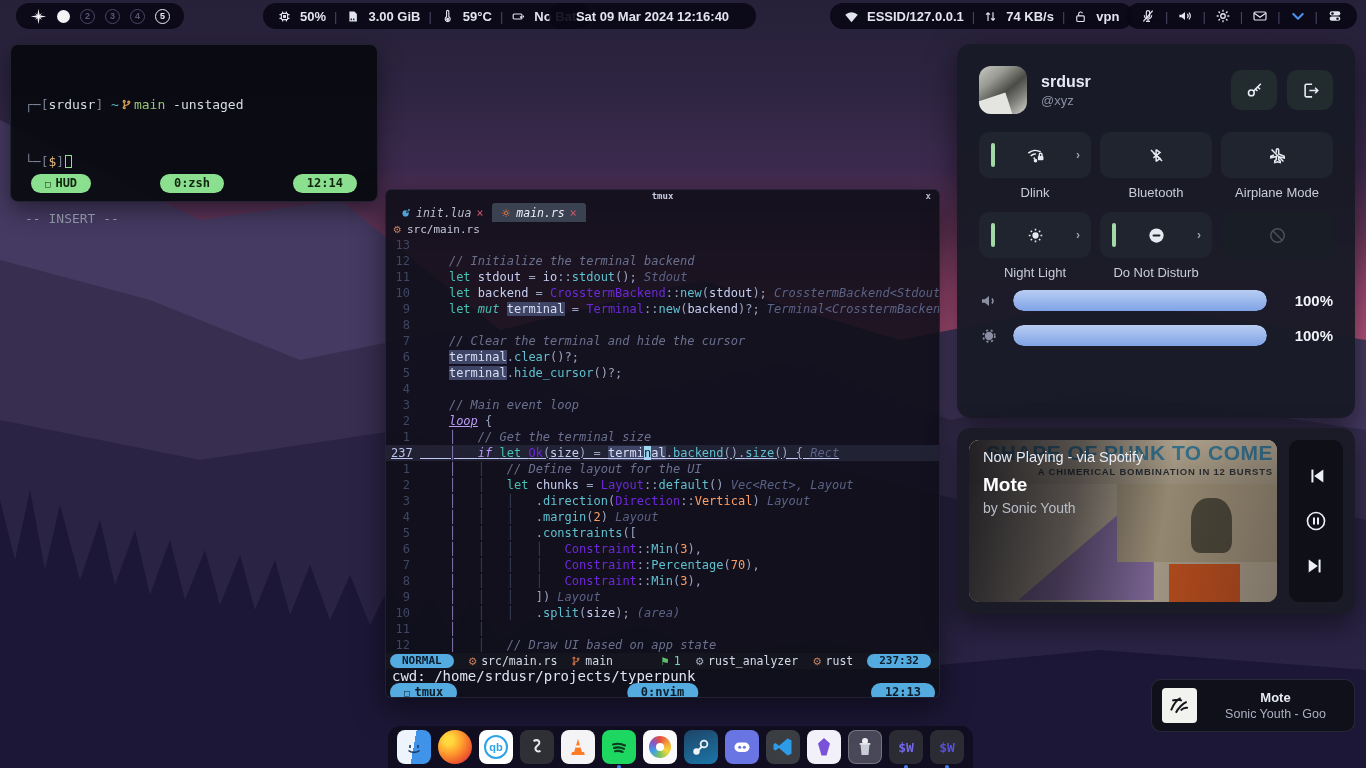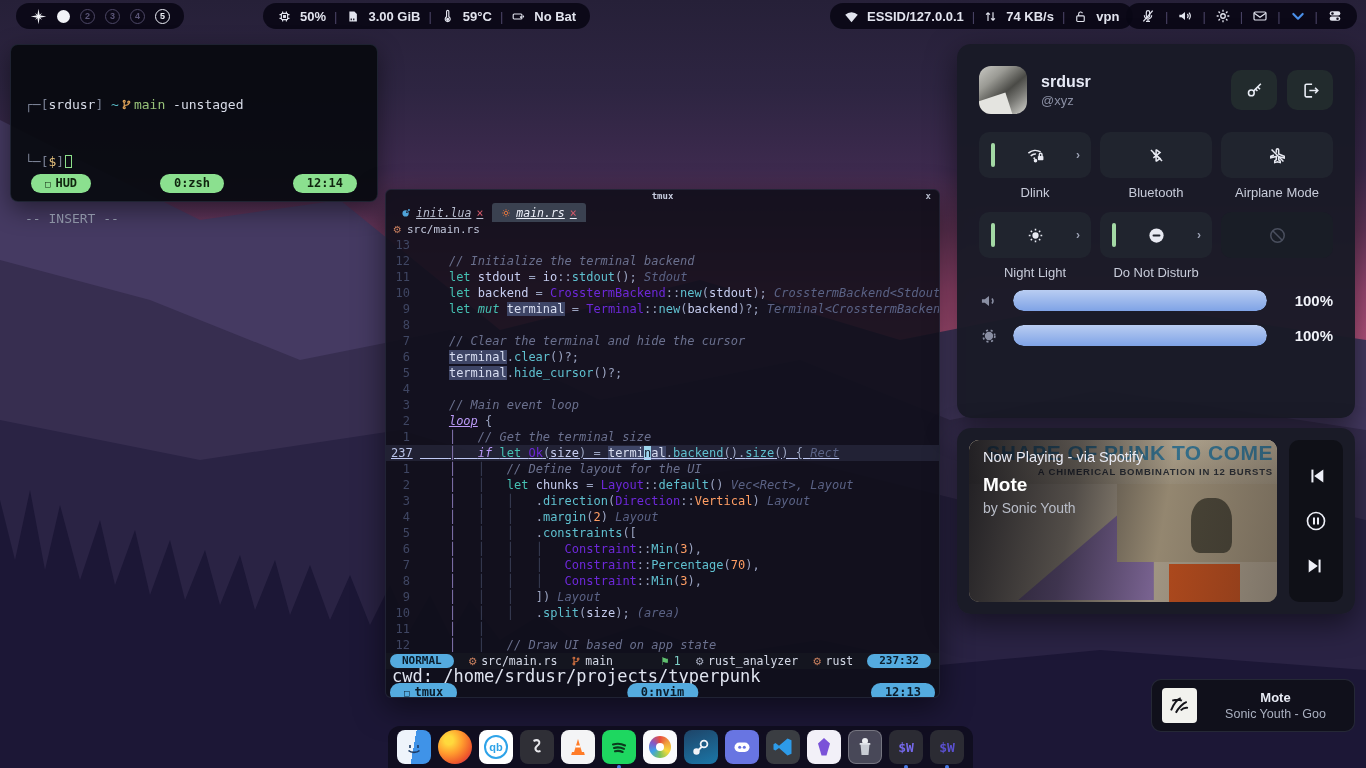--- a/index.html
+++ b/index.html
@@ -42,21 +42,21 @@
   .spill.blue  { background:var(--blue,#54abdf);  color:#0b1c2a; }
   .spill .sq { font-size:9px; margin-right:5px; }
 
   
   .ed { position:absolute; left:385px; top:189px; width:555px; height:509px; border-radius:6px;
     background:rgba(16,14,26,.90); border:1px solid rgba(70,80,105,.3); box-shadow:0 10px 30px rgba(0,0,0,.5);
     font-family:"DejaVu Sans Mono", monospace; color:#c0caf5; overflow:hidden; }
   .ed-title { height:13px; position:relative; font:700 9px/13px "DejaVu Sans Mono", monospace; color:#c8cde0; text-align:center; }
   .ed-title .x { position:absolute; right:8px; top:0; color:#b8bdce; }
   .tabs { height:19px; display:flex; align-items:stretch; padding-left:6px; font-size:11.5px; font-style:italic; }
-  .tab { display:flex; align-items:center; gap:5px; padding:0 9px; color:#b8bed0;text-decoration:underline; }
+  .tab { display:flex; align-items:center; gap:5px; padding:0 9px; color:#b8bed0; }
   .tab.active { background:#3a4150; border-radius:3px 3px 0 0; color:#eef1fa; }
   .tab .x { color:#d4596a; font-style:normal; }
   .tab svg { width:10px; height:10px; }
   .crumb { height:15px; display:flex; align-items:center; gap:5px; padding-left:7px; font-size:11px; color:#c2c8dc; }
   .crumb .gear { color:#c87f5e; font-size:10px; font-family:"DejaVu Sans", sans-serif; }
   .code { height:416px; overflow:hidden; font-size:12px; }
   .cl { height:16px; line-height:16px; display:flex; white-space:pre; }
   .cl .gut { width:34px; flex:none; text-align:right; padding-right:10px; color:#3f4663; }
   .cl.current { background:rgba(140,152,200,.13);text-decoration:underline; }
   .cl.current .gut { text-align:left; padding-left:5px; color:#b8c2e8; }
@@ -71,21 +71,21 @@
   .c-cur { background:#9fd7f0; color:#101522; }
   .c-gp { color:#8a7ab8; } .c-gg { color:#3a4058; } .c-sp { color:#c6cdf0; }
   .sline { height:16px; background:#14151f; display:flex; align-items:center; gap:14px; padding:0 8px 0 4px; font-size:11.5px; color:#d5dae8; }
   .sline .npill { height:14px; border-radius:8px; background:var(--blue,#54abdf); color:#0b1c2a; font:700 11px/14px "DejaVu Sans Mono",monospace; padding:0 12px; }
   .sline .item { display:flex; align-items:center; gap:4px; }
   .sline .spring { flex:1; }
   .sline .uni { font-family:"DejaVu Sans", sans-serif; font-size:10.5px; }
   .gear-rust { color:#c87f5e; } .gear-gray { color:#aab0c2; } .flag-grn { color:#5fbf6e; }
   .diag-n { color:#7fd0c8; }
   .branch-org { display:inline-block; }
-  .cwd { height:15px; font-size:17px; line-height:15px; padding-left:6px; color:#e0e4f0; white-space:pre; }
+  .cwd { height:15px; font-size:14px; line-height:15px; padding-left:6px; color:#e0e4f0; white-space:pre; }
   .tbar { height:17px; position:relative; display:flex; align-items:center; }
   .tbar .spill { position:absolute; top:-1px; }
   .tbar .l { left:4px; } .tbar .c { left:50%; transform:translateX(-50%); } .tbar .r { right:4px; }
 
   
   .panel { position:absolute; left:957px; top:44px; width:398px; height:374px; border-radius:14px;
     background:rgba(25,26,38,.97); box-shadow:0 10px 30px rgba(0,0,0,.5); color:#e6e9f5; }
   .urow { display:flex; align-items:center; gap:14px; padding:22px 22px 18px 22px; }
   .avatar { width:48px; height:48px; border-radius:12px; flex:none;
     background:linear-gradient(140deg,#c9c9c4 0%,#9a9a94 28%,#4a4a46 55%,#787874 72%,#d4d4cf 100%); position:relative; overflow:hidden; }
@@ -220,20 +220,23 @@
     <span>
         <svg viewBox="0 0 24 24" fill="none" stroke="#e2e4ee" stroke-width="1.8">
           <rect x="3.5" y="8" width="14" height="8" rx="1.5"></rect>
           <path d="M20 10.5v3"></path>
           <path d="M14.5 14.5l3-3 M17.5 14.5l-3-3" stroke-width="1.5"></path>
         </svg>
       </span>
     <span>No Bat</span>
   </div>
 
+  <div class="pill pill-clock">
+    <span>Sat  09 Mar 2024  12:16:40</span>
+  </div>
 
   <div class="pill pill-net">
     <span>
         <svg viewBox="0 0 24 24" fill="#e2e4ee">
           <path d="M2 9a14.5 14.5 0 0 1 20 0L12 21z"></path>
         </svg>
       </span>
     <span>ESSID/127.0.0.1</span>
     <span class="sep">|</span>
     <span>

